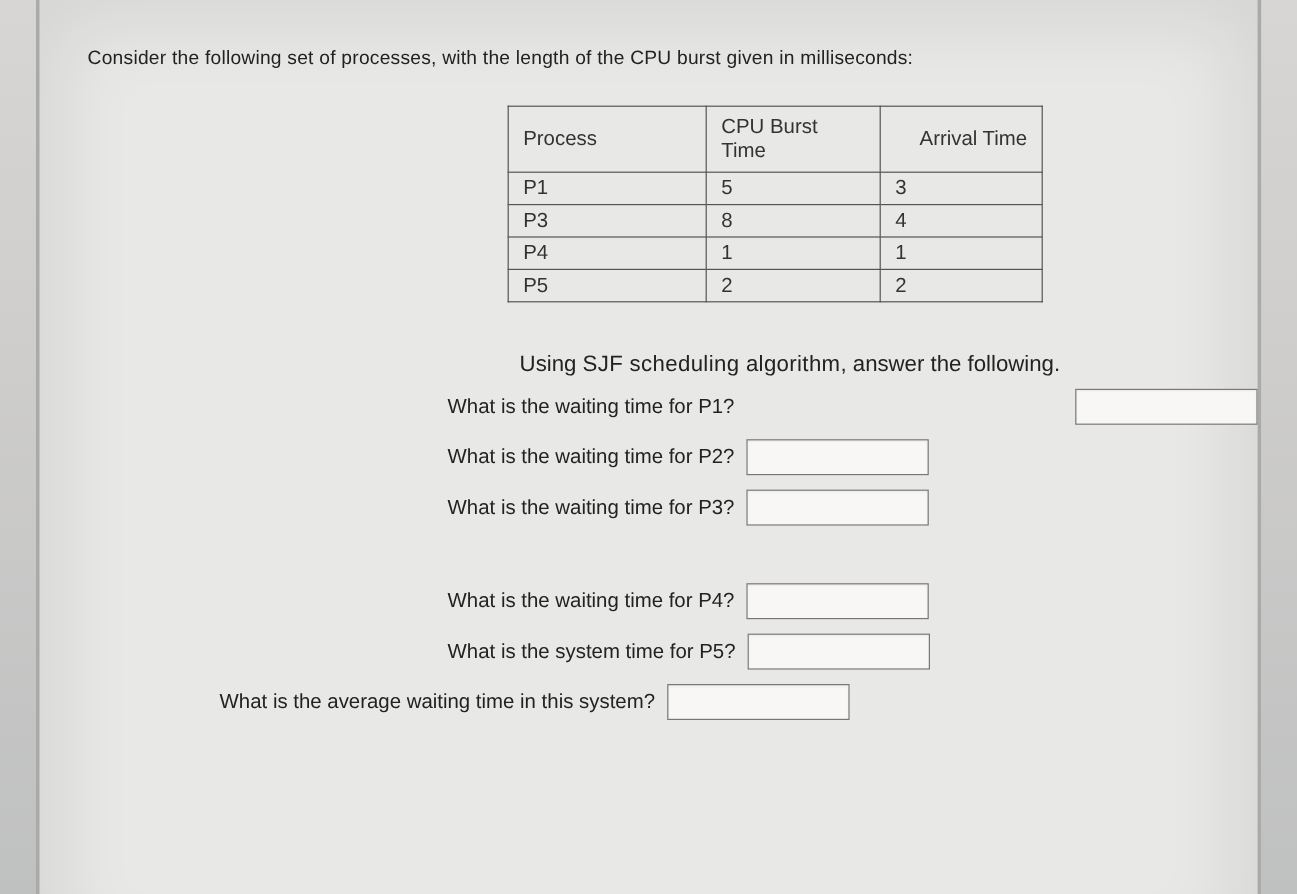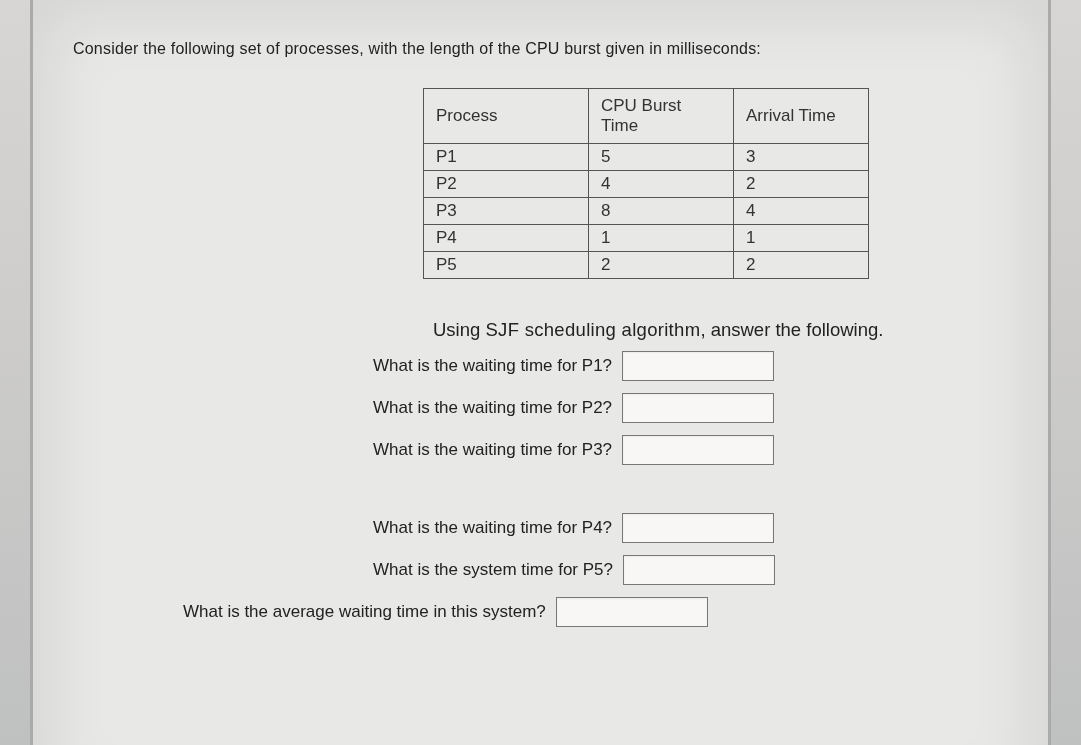--- a/index.html
+++ b/index.html
@@ -45,21 +45,21 @@
     }
     th {
       height: 54px;
       font-weight: normal;
     }
     td {
       height: 26px;
     }
     .col-process { width: 140px; }
     .col-burst   { width: 120px; }
-    .col-arrival { width: 110px; }
+    .col-arrival { width: 110px; text-align: right; }
     .sub-heading {
       margin: 40px 0 6px 400px;
       font-size: 18.5px;
       color: #222;
     }
     .sub-heading .algo { font-family: Verdana, Arial, sans-serif; letter-spacing: 0.3px; }
     .q-row {
       display: flex;
       align-items: center;
       margin: 10px 0 12px 0;
@@ -100,25 +100,20 @@
         <th class="col-process">Process</th>
         <th class="col-burst">CPU Burst Time</th>
         <th class="col-arrival">Arrival Time</th>
       </tr>
       <tr>
         <td>P1</td>
         <td>5</td>
         <td>3</td>
       </tr>
       <tr>
-        <td>P2</td>
-        <td>4</td>
-        <td>2</td>
-      </tr>
-      <tr>
         <td>P3</td>
         <td>8</td>
         <td>4</td>
       </tr>
       <tr>
         <td>P4</td>
         <td>1</td>
         <td>1</td>
       </tr>
       <tr>
@@ -127,21 +122,21 @@
         <td>2</td>
       </tr>
     </tbody>
       </table>
   </div>
 
   <div class="sub-heading">
     <span>Using </span><span class="algo">SJF scheduling algorithm</span><span>, answer the following.</span>
   </div>
 
-  <div class="q-row" style="margin-left:340px;">
+  <div class="q-row" style="margin-left:340px;justify-content:space-between;">
     <span class="q-label">What is the waiting time for P1?</span>
     <span class="blank"></span>
   </div>
 
   <div class="q-row" style="margin-left:340px;">
     <span class="q-label">What is the waiting time for P2?</span>
     <span class="blank"></span>
   </div>
 
   <div class="q-row" style="margin-left:340px;">

